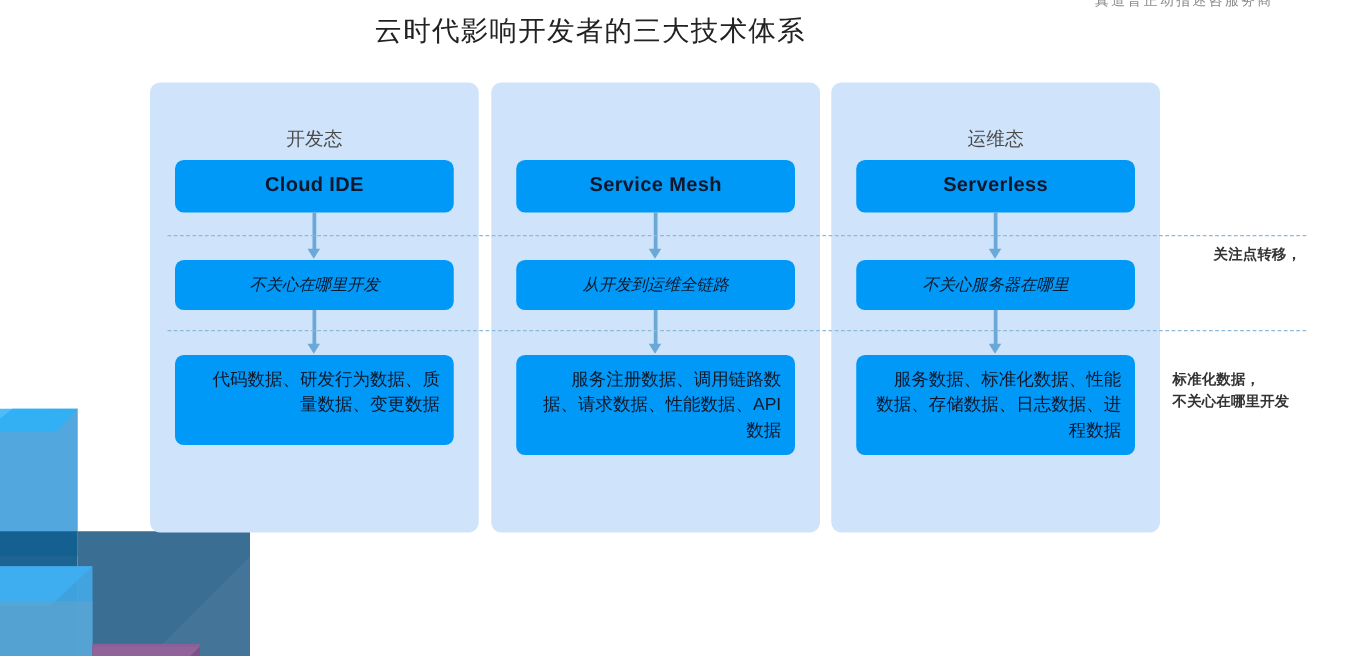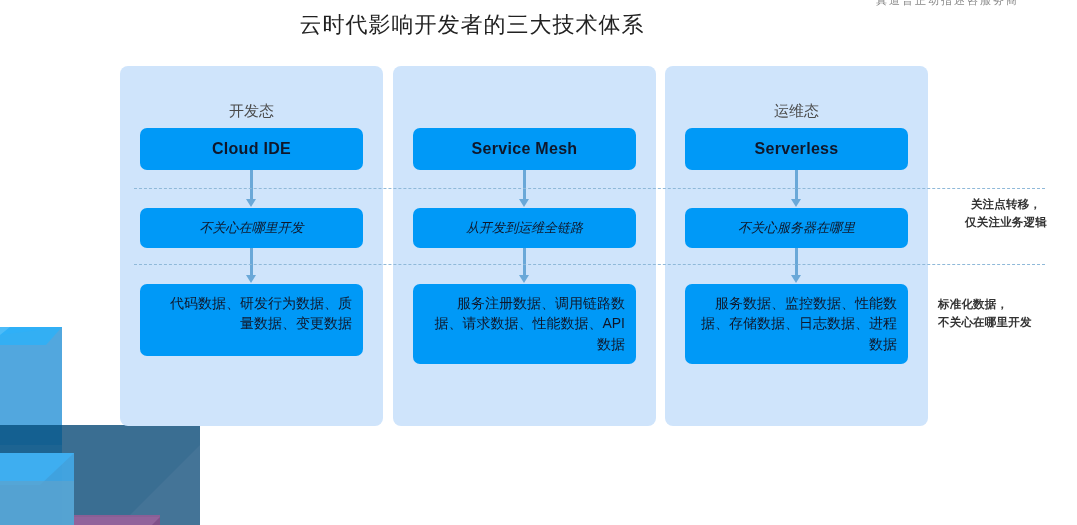--- a/index.html
+++ b/index.html
@@ -219,28 +219,27 @@
     <div class="arrow a2"></div>
     <div class="node tier3 tall">服务注册数据、调用链路数据、请求数据、性能数据、API数据</div>
   </div>
 
   <div class="panel p2">
     <div class="panel-header">运维态</div>
     <div class="node tier1">Serverless</div>
     <div class="arrow a1"></div>
     <div class="node tier2">不关心服务器在哪里</div>
     <div class="arrow a2"></div>
-    <div class="node tier3 tall">服务数据、监控数据、性能数据、存储数据、日志数据、进程数据</div>
+    <div class="node tier3 tall">服务数据、标准化数据、性能数据、存储数据、日志数据、进程数据</div>
   </div>
 
   <div class="dash d1"></div>
   <div class="dash d2"></div>
 
   <div class="annotation an1">
     <div>关注点转移，</div>
-    <div>仅关注业务逻辑</div>
   </div>
   <div class="annotation an2">
     <div>标准化数据，</div>
     <div>不关心在哪里开发</div>
   </div>
 
 </div>
 
 </body></html>

